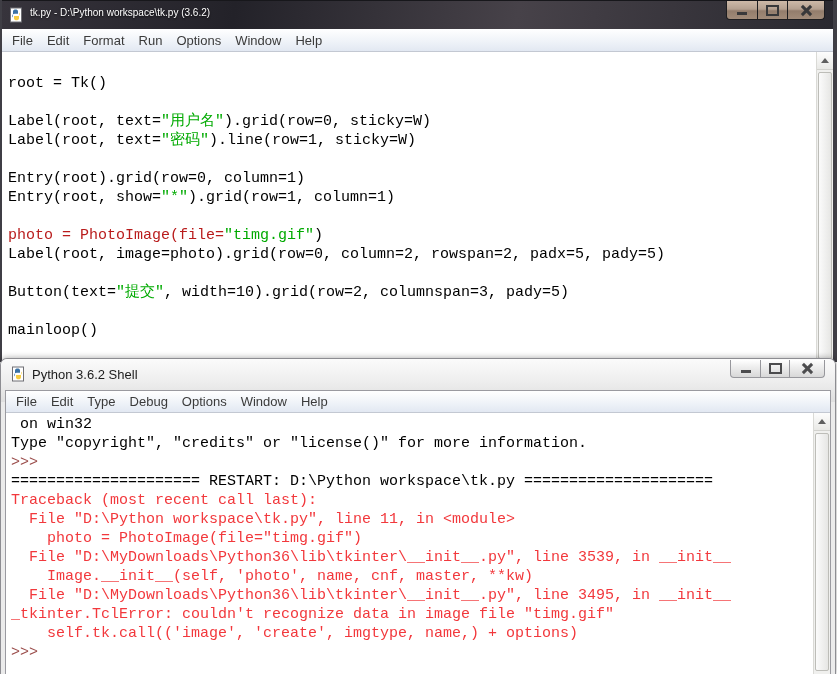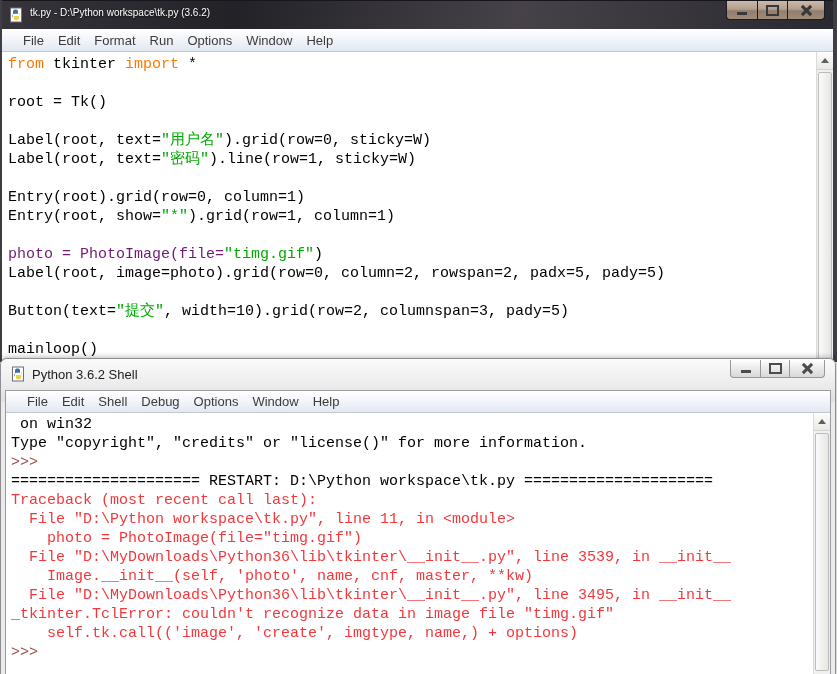--- a/index.html
+++ b/index.html
@@ -20,21 +20,21 @@
   .glyph-min { width:10px; height:3px; background:#38383a; margin-top:6px; }
   .glyph-max { width:9px; height:7px; border:2px solid #38383a; }
   .glyph-close { position:relative; width:12px; height:11px; }
   .glyph-close::before, .glyph-close::after {
     content:""; position:absolute; left:5px; top:-1px; width:3px; height:13px; background:#38383a;
   }
   .glyph-close::before { transform:rotate(45deg); }
   .glyph-close::after  { transform:rotate(-45deg); }
 
   .menubar {
-    display:flex; align-items:center; height:22px; padding-left:14px;
+    display:flex; align-items:center; height:22px; padding-left:3px;
     background:linear-gradient(#ffffff, #eef2f8 60%, #e2e8f2);
     border-bottom:1px solid #c3c8d2;
     font-size:13px; color:#3b3b3b;
   }
   .menu-item { padding:2px 7px; }
 
   .mono-line { white-space:pre; height:19px; line-height:19px;
     font-family:"Liberation Mono","DejaVu Sans Mono",monospace; font-size:15px; }
 
   
@@ -143,31 +143,30 @@
     <div class="menubar">
         <span class="menu-item">File</span>
         <span class="menu-item">Edit</span>
         <span class="menu-item">Format</span>
         <span class="menu-item">Run</span>
         <span class="menu-item">Options</span>
         <span class="menu-item">Window</span>
         <span class="menu-item">Help</span>
       </div>
     <div class="codearea">
-        <div class="mono-line"><span style="color: rgb(255, 119, 0);">from</span><span style="color: rgb(0, 0, 0);"> tkinter </span><span style="color: rgb(255, 119, 0);">import</span><span style="color: rgb(0, 0, 0);"> *</span></div>
         <div class="mono-line"><span style="color: rgb(0, 0, 0);"> </span></div>
         <div class="mono-line"><span style="color: rgb(0, 0, 0);">root = Tk()</span></div>
         <div class="mono-line"><span style="color: rgb(0, 0, 0);"> </span></div>
         <div class="mono-line"><span style="color: rgb(0, 0, 0);">Label(root, text=</span><span style="color: rgb(0, 170, 0);">"用户名"</span><span style="color: #000000;">).grid(row=0, sticky=W)</span></div>
         <div class="mono-line"><span style="color: rgb(0, 0, 0);">Label(root, text=</span><span style="color: rgb(0, 170, 0);">"密码"</span><span style="color: rgb(0, 0, 0);">).line(row=1, sticky=W)</span></div>
         <div class="mono-line"><span style="color: rgb(0, 0, 0);"> </span></div>
         <div class="mono-line"><span style="color: rgb(0, 0, 0);">Entry(root).grid(row=0, column=1)</span></div>
         <div class="mono-line"><span style="color: rgb(0, 0, 0);">Entry(root, show=</span><span style="color: rgb(0, 170, 0);">"*"</span><span style="color: rgb(0, 0, 0);">).grid(row=1, column=1)</span></div>
         <div class="mono-line"><span style="color: rgb(0, 0, 0);"> </span></div>
-        <div class="mono-line"><span style="color: #701a75;">photo = PhotoImage(file=</span><span style="color: rgb(0, 170, 0);">"timg.gif"</span><span style="color: rgb(0, 0, 0);">)</span></div>
+        <div class="mono-line"><span style="color: #b91c1c;">photo = PhotoImage(file=</span><span style="color: rgb(0, 170, 0);">"timg.gif"</span><span style="color: rgb(0, 0, 0);">)</span></div>
         <div class="mono-line"><span style="color: rgb(0, 0, 0);">Label(root, image=photo).grid(row=0, column=2, rowspan=2, padx=5, pady=5)</span></div>
         <div class="mono-line"><span style="color: rgb(0, 0, 0);"> </span></div>
         <div class="mono-line"><span style="color: rgb(0, 0, 0);">Button(text=</span><span style="color: rgb(0, 170, 0);">"提交"</span><span style="color: rgb(0, 0, 0);">, width=10).grid(row=2, columnspan=3, pady=5)</span></div>
         <div class="mono-line"><span style="color: rgb(0, 0, 0);"> </span></div>
         <div class="mono-line"><span style="color: rgb(0, 0, 0);">mainloop()</span></div>
       </div>
     <div class="vscroll editor-vscroll">
       <div class="up-btn">
           <span class="tri-up"></span>
         </div>
@@ -194,21 +193,21 @@
           </div>
         <div class="capbtn b-close">
             <span class="glyph-close"></span>
           </div>
       </div>
     </div>
     <div class="shell-body">
       <div class="menubar shell-menubar">
           <span class="menu-item">File</span>
           <span class="menu-item">Edit</span>
-          <span class="menu-item">Shell</span>
+          <span class="menu-item">Type</span>
           <span class="menu-item">Debug</span>
           <span class="menu-item">Options</span>
           <span class="menu-item">Window</span>
           <span class="menu-item">Help</span>
         </div>
       <div class="shelltext">
           <div class="mono-line"><span style="color: rgb(0, 0, 0);"> on win32</span></div>
           <div class="mono-line"><span style="color: rgb(0, 0, 0);">Type "copyright", "credits" or "license()" for more information.</span></div>
           <div class="mono-line"><span style="color: rgb(155, 77, 75);">&gt;&gt;&gt; </span></div>
           <div class="mono-line"><span style="color: rgb(0, 0, 0);">===================== RESTART: D:\Python workspace\tk.py =====================</span></div>

